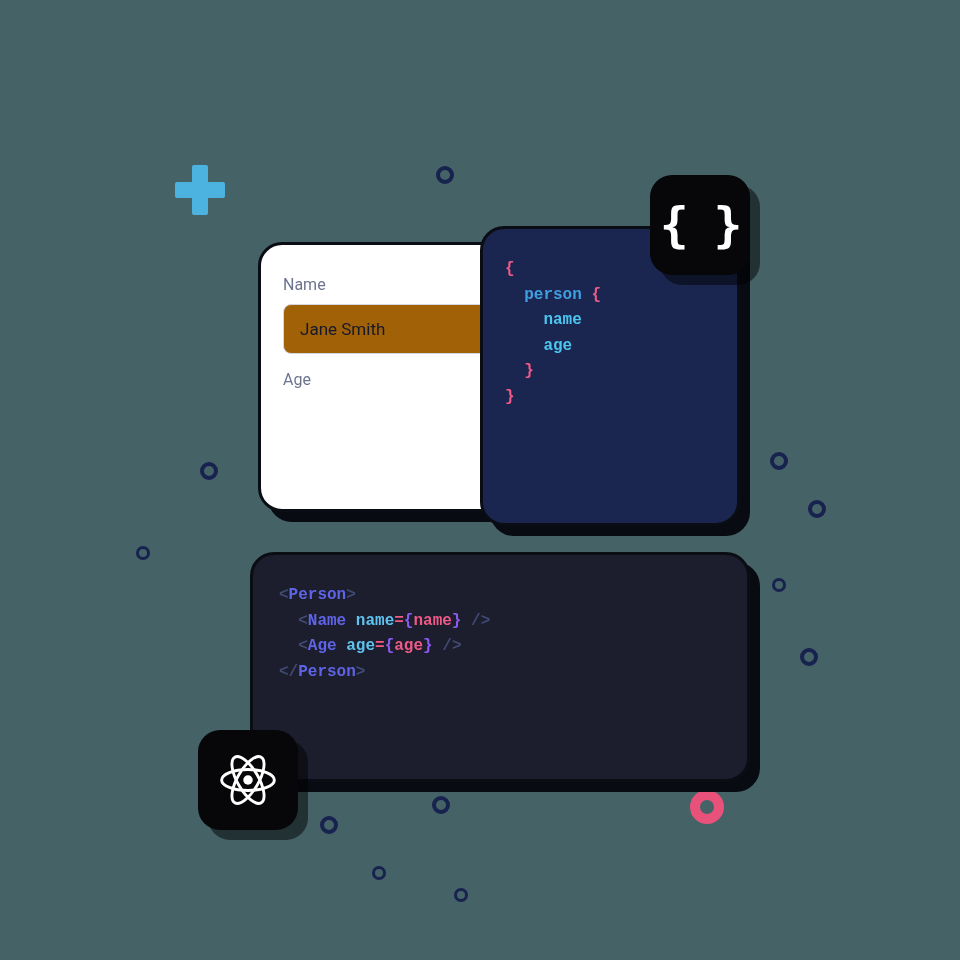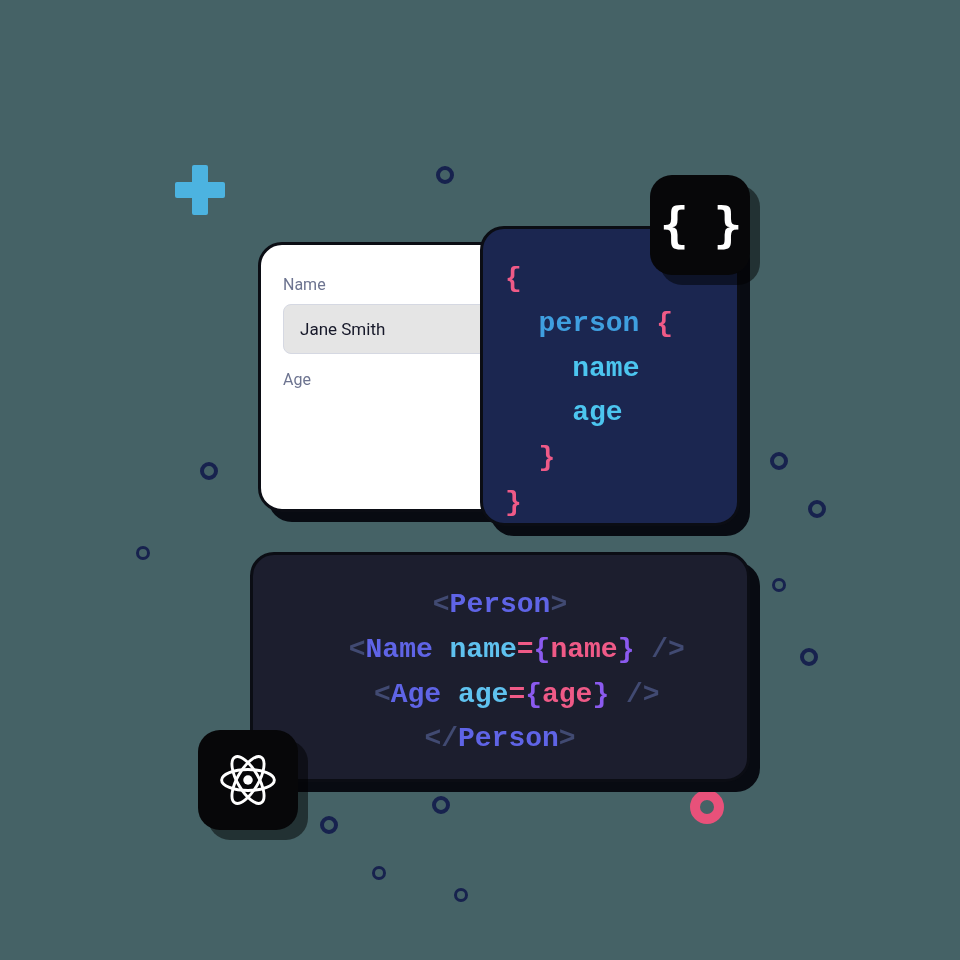--- a/index.html
+++ b/index.html
@@ -85,21 +85,21 @@
     margin-top: 6px;
   }
   .form-input {
     display: block;
     width: 100%;
     border: 1px solid #d5d8e2;
     border-radius: 8px;
     padding: 14px 16px;
     font-size: 17px;
     color: #17192a;
-    background: #e5e5e5;
+    background: #a16207;
     margin-bottom: 16px;
     font-family: inherit;
   }
 
   
   .gql-card {
     left: 480px;
     top: 226px;
     width: 260px;
     height: 300px;
@@ -108,39 +108,38 @@
     padding: 28px 22px;
   }
   .gql-shadow {
     left: 490px;
     top: 236px;
     width: 260px;
     height: 300px;
   }
   pre.code {
     font-family: Menlo, Consolas, "Courier New", monospace;
-    font-size: 28px;
+    font-size: 16px;
     line-height: 1.6;
     white-space: pre;
     font-weight: 600;
   }
   .tok-brace   { color: #ef5a87; }
   .tok-entity  { color: #3f9fe0; }
   .tok-field   { color: #4cc5ef; }
 
   
   .jsx-card {
     left: 250px;
     top: 552px;
     width: 500px;
     height: 230px;
     background: #1c1e2e;
     border: 3px solid #0b0d14;
     padding: 28px 26px;
-    text-align: center;
   }
   .jsx-shadow {
     left: 260px;
     top: 562px;
     width: 500px;
     height: 230px;
   }
   .tok-angle   { color: #414a72; }
   .tok-tag     { color: #5f64e6; }
   .tok-attr    { color: #5fc2ef; }

